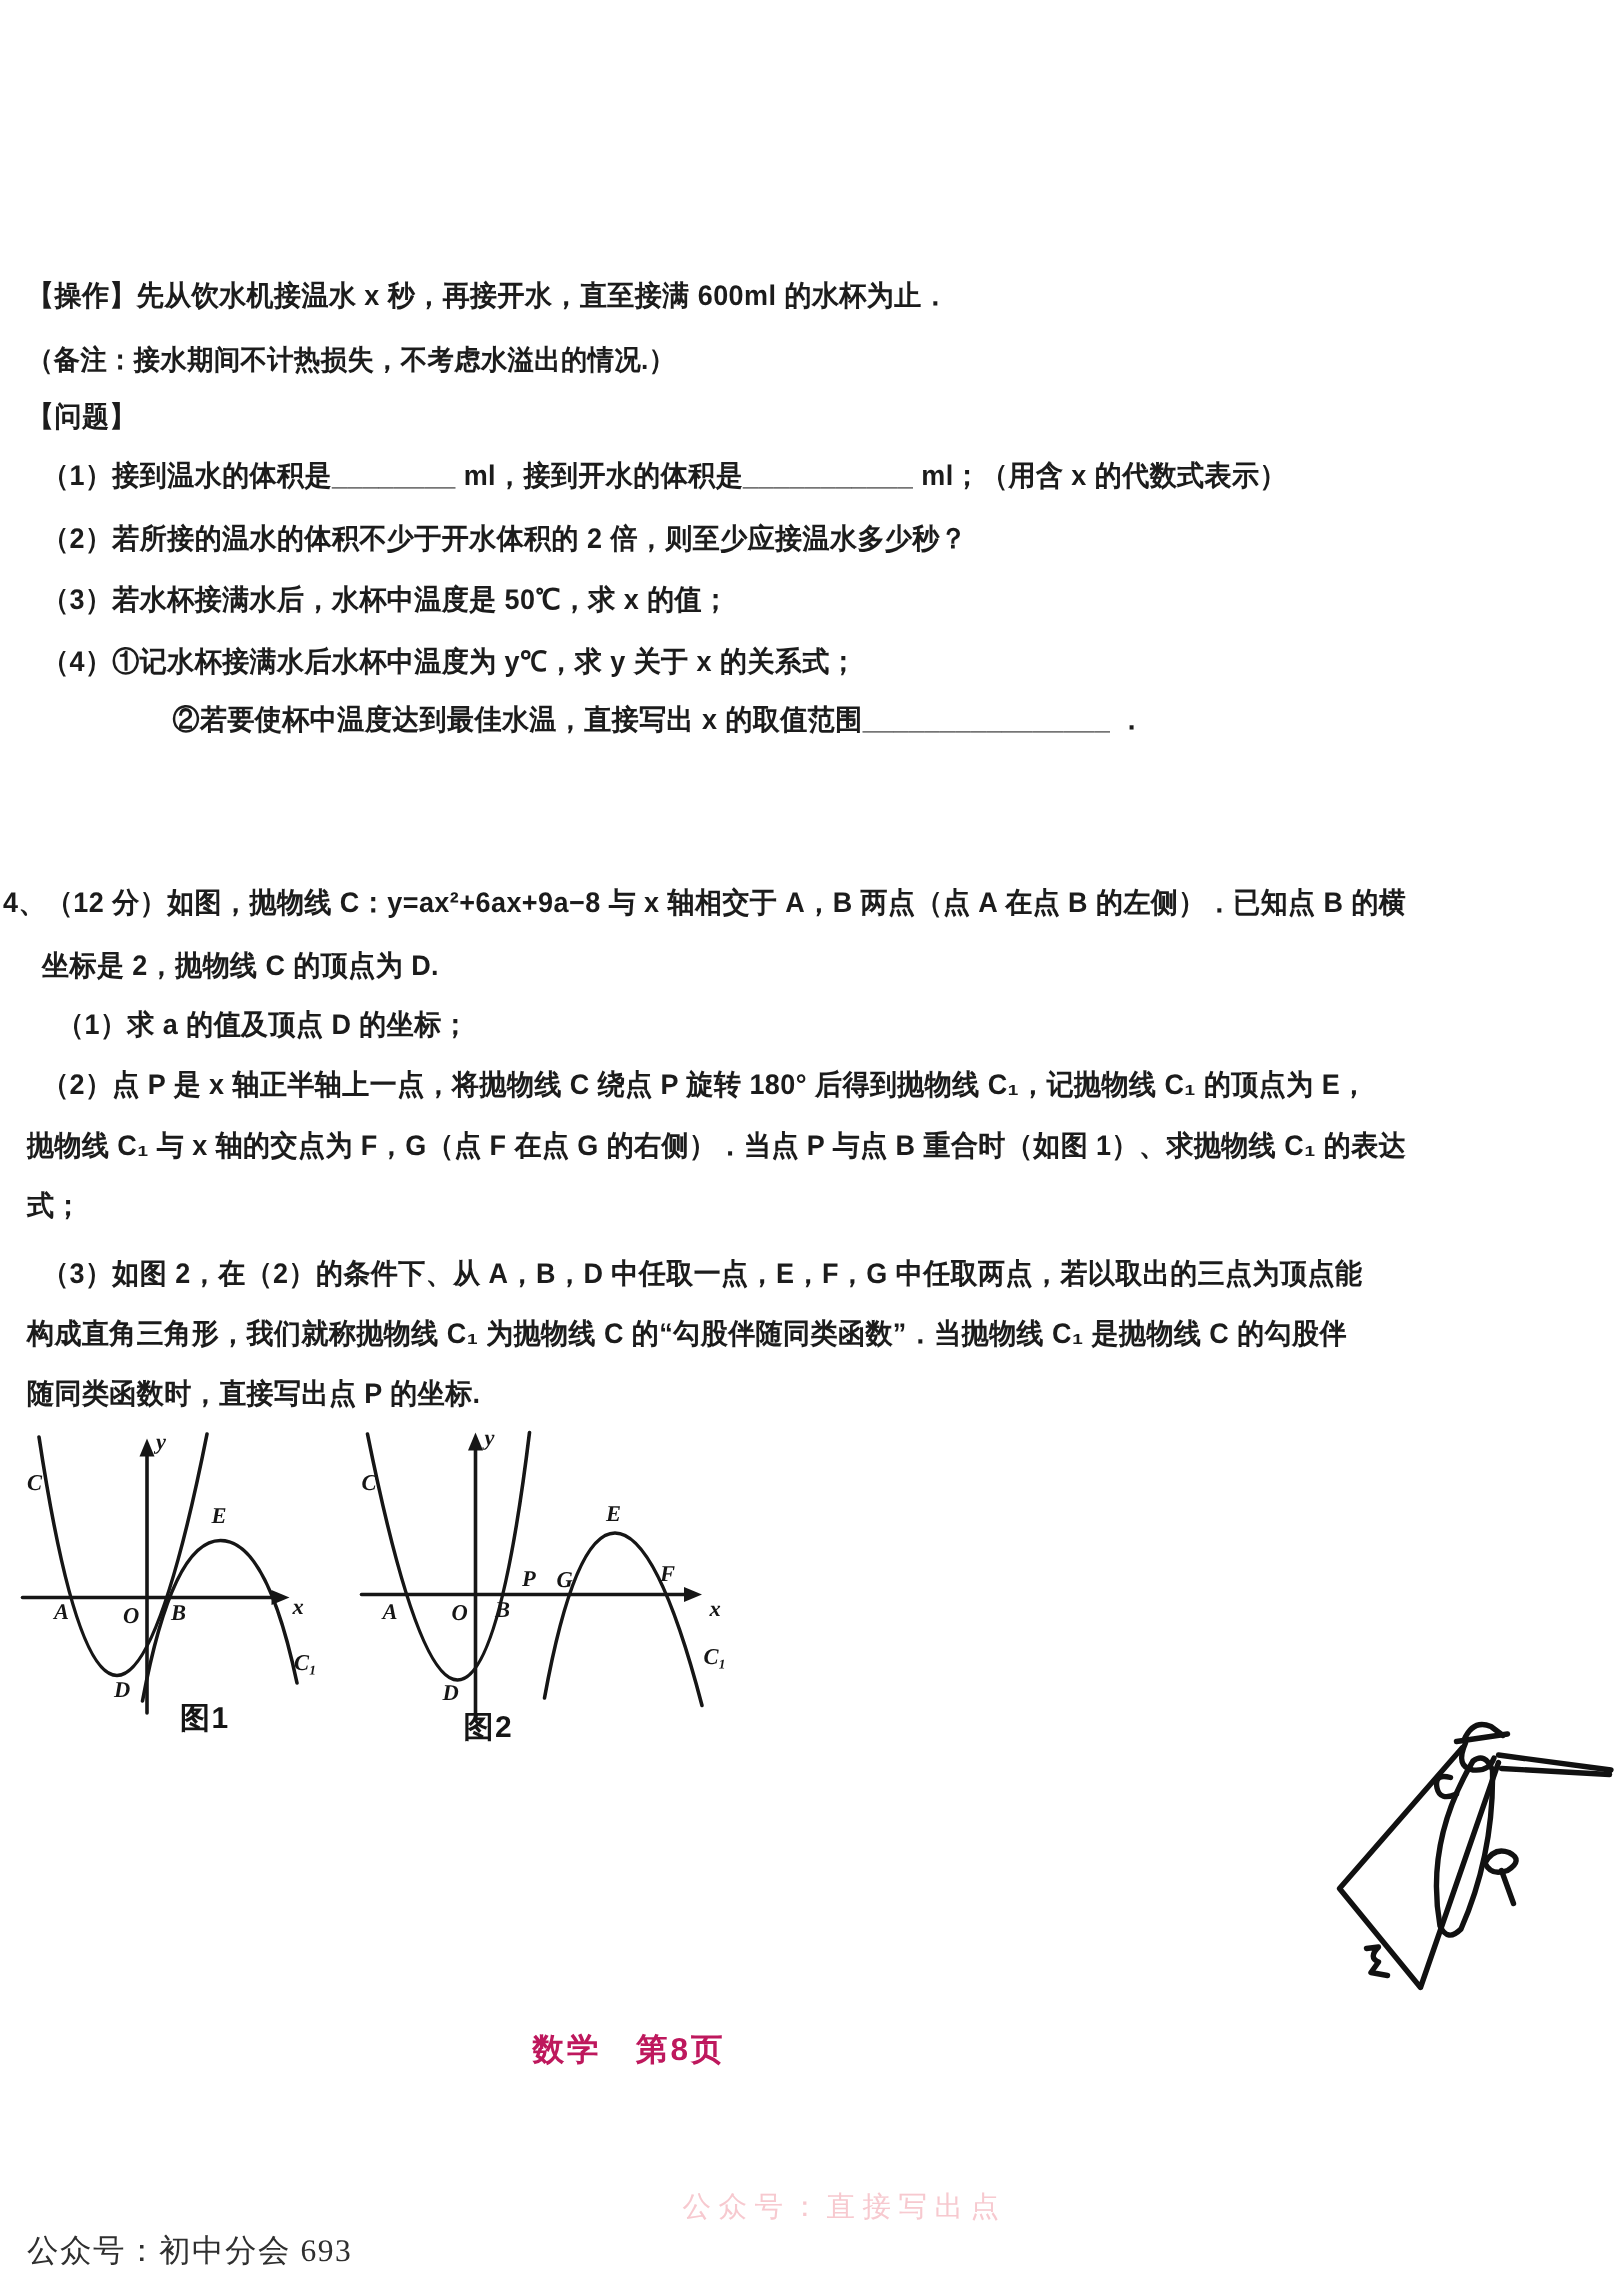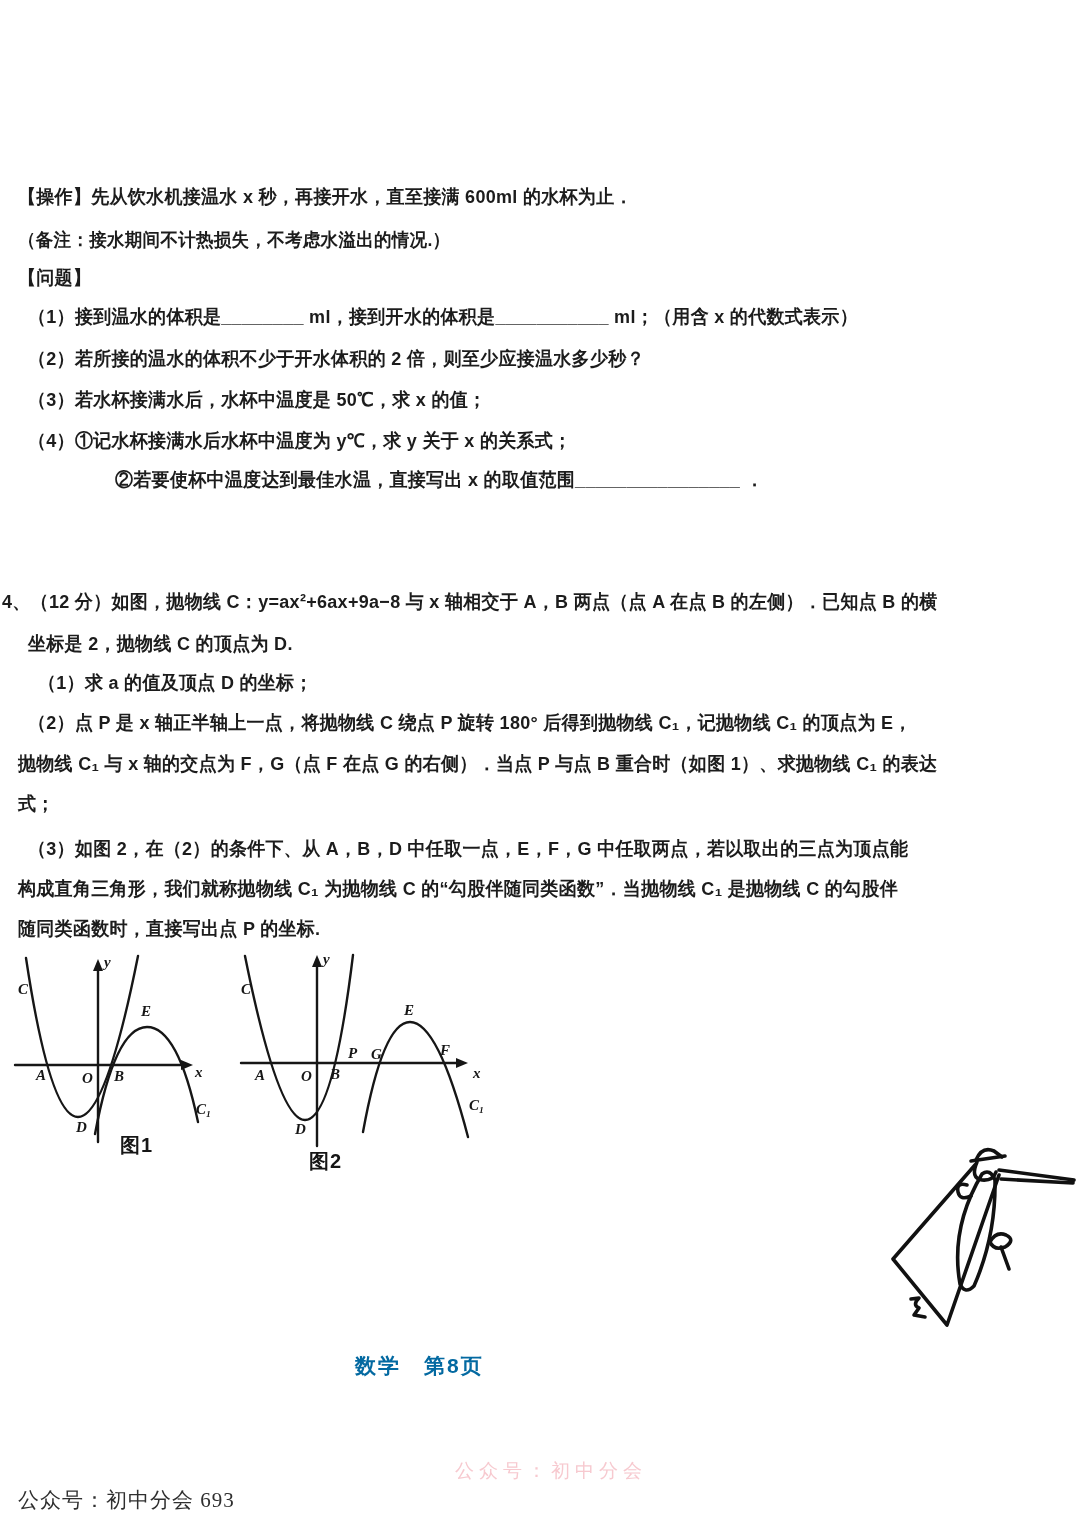--- a/index.html
+++ b/index.html
@@ -39,21 +39,21 @@
     font-size:20px;
     font-style:normal;
     color:#161616;
     letter-spacing:1px;
   }
   .footer-label{
     position:absolute;
     font-weight:700;
     font-size:21px;
     letter-spacing:2px;
-    color:#0369a1;
+    color:#be185d;
     text-align:right;
   }
   .wm-pink{
     position:absolute;
     font-family:"Liberation Serif", serif;
     font-size:19px;
     letter-spacing:5px;
     color:#f7c9cf;
   }
   .wm-bottom{
@@ -133,21 +133,21 @@
     <span class="flabel" style="left:22px;top:118px">A</span>
     <span class="flabel" style="left:68px;top:119px">O</span>
     <span class="flabel" style="left:97px;top:117px">B</span>
     <span class="flabel" style="left:115px;top:96px">P</span>
     <span class="flabel" style="left:138px;top:97px">G</span>
     <span class="flabel" style="left:171px;top:53px">E</span>
     <span class="flabel" style="left:207px;top:93px">F</span>
     <span class="flabel" style="left:240px;top:116px">x</span>
     <span class="flabel" style="left:62px;top:172px">D</span>
     <span class="flabel" style="left:236px;top:148px">C₁</span>
-    <span class="fcaption" style="left:76px;top:198px">图2</span>
+    <span class="fcaption" style="left:76px;top:188px">图2</span>
   </div>
 
   <div class="doodle" style="left:878px;top:1128px;width:202px;height:212px">
     <svg width="202" height="212" viewBox="0 0 202 212">
       <g fill="none" stroke="#111111" stroke-width="3.6" stroke-linecap="round" stroke-linejoin="round">
         <path d="M93 33 L127 28"></path>
         <path d="M98 32 Q104 18 116 23 L124 29"></path>
         <path d="M99 34 Q92 50 104 52 Q115 53 118 44"></path>
         <path d="M121 42 L196 52"></path>
         <path d="M123 51 L195 55"></path>
@@ -156,16 +156,16 @@
         <path d="M89 57 Q78 54 80 64 Q82 73 93 68"></path>
         <path d="M112 114 Q118 103 128 107 Q138 112 127 119 Q116 123 112 114"></path>
         <path d="M123 119 L131 141"></path>
         <path d="M33 171 L41 170 Q34 177 41 180 L36 187 L47 189"></path>
       </g>
       <circle cx="194" cy="53" r="2.6" fill="#111111"></circle>
     </svg>
   </div>
 
   <div class="footer-label" style="left:355px;top:1352px">数学　第8页</div>
-  <div class="wm-pink" style="left:455px;top:1458px">公众号：初中分会</div>
+  <div class="wm-pink" style="left:455px;top:1458px">公众号：直接写出点</div>
   <div class="wm-bottom" style="left:18px;top:1486px">公众号：初中分会 693</div>
 
 </div>
 
 </body></html>

